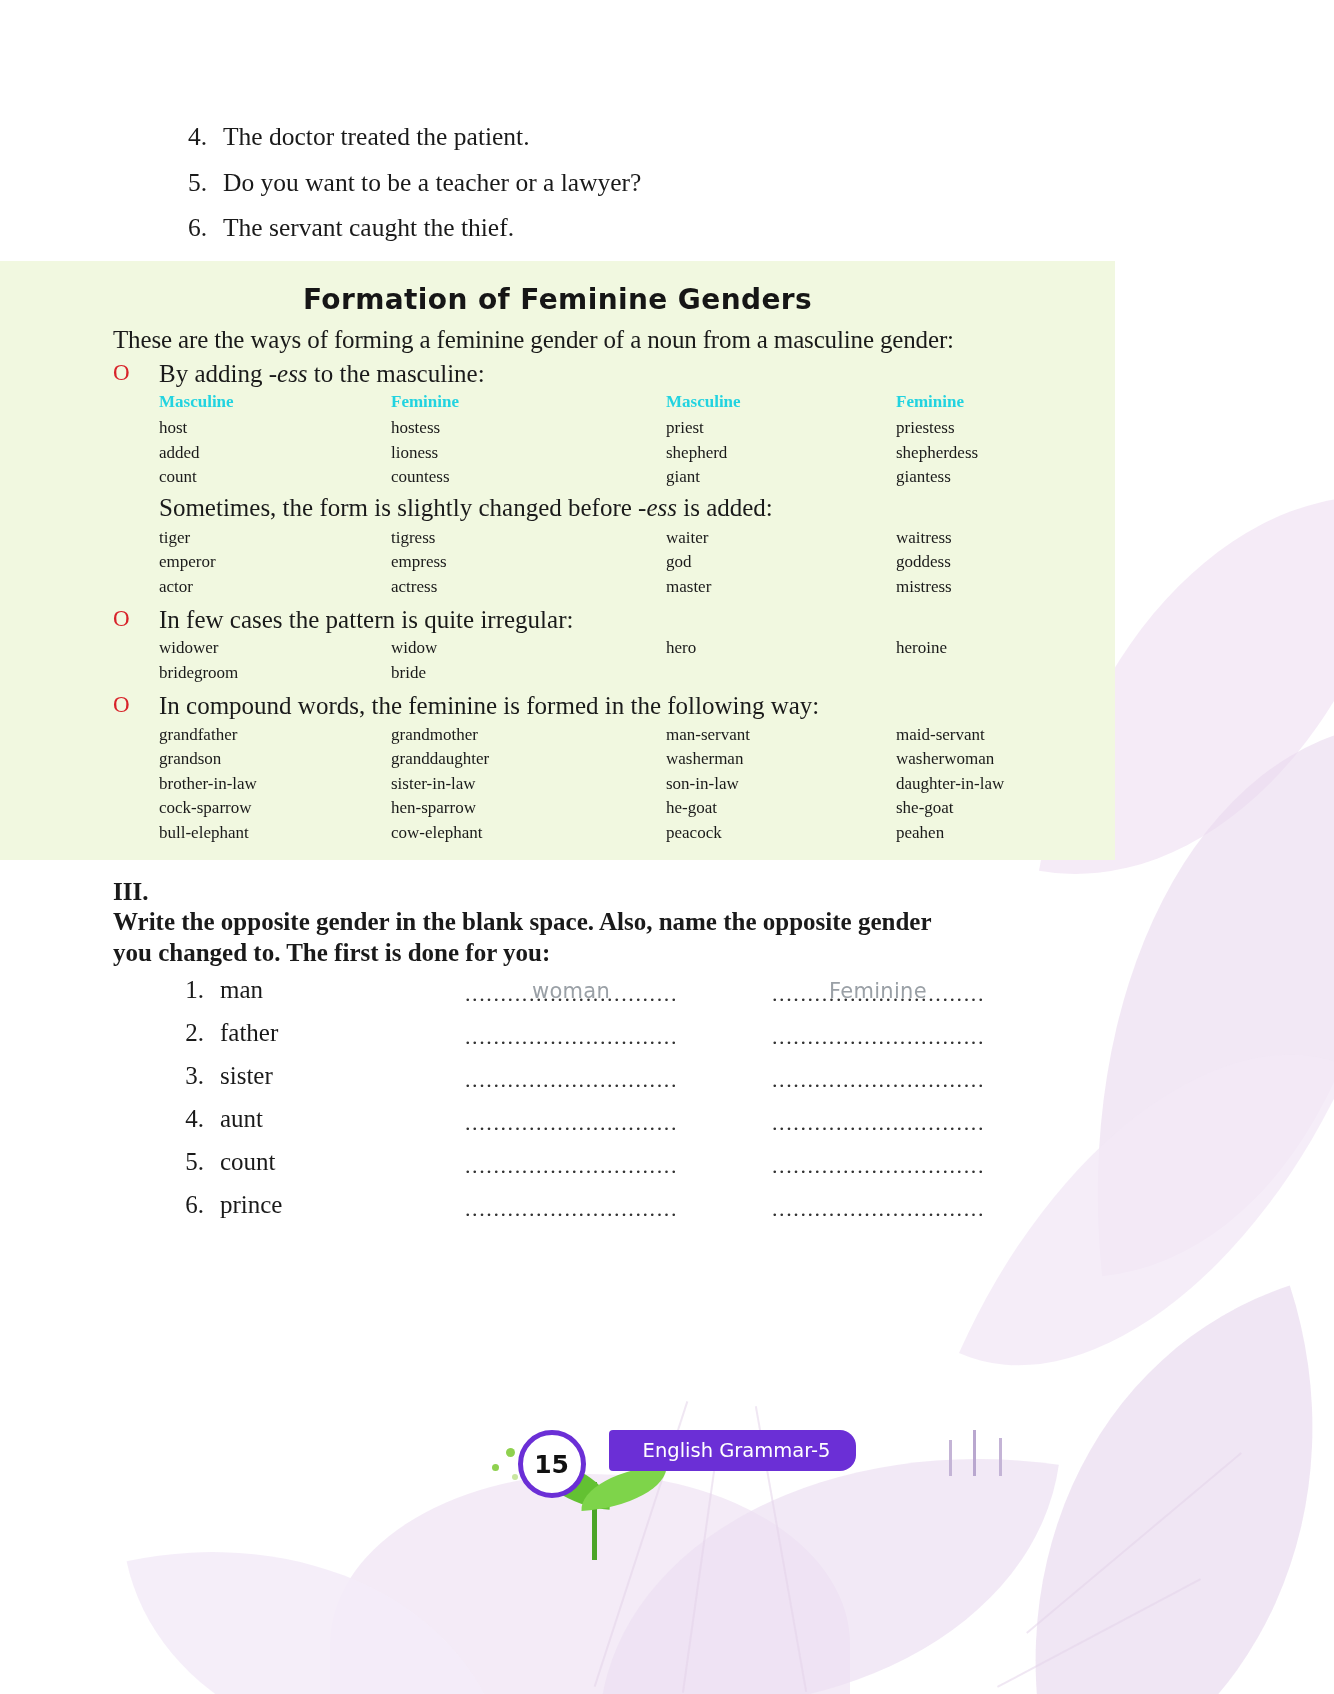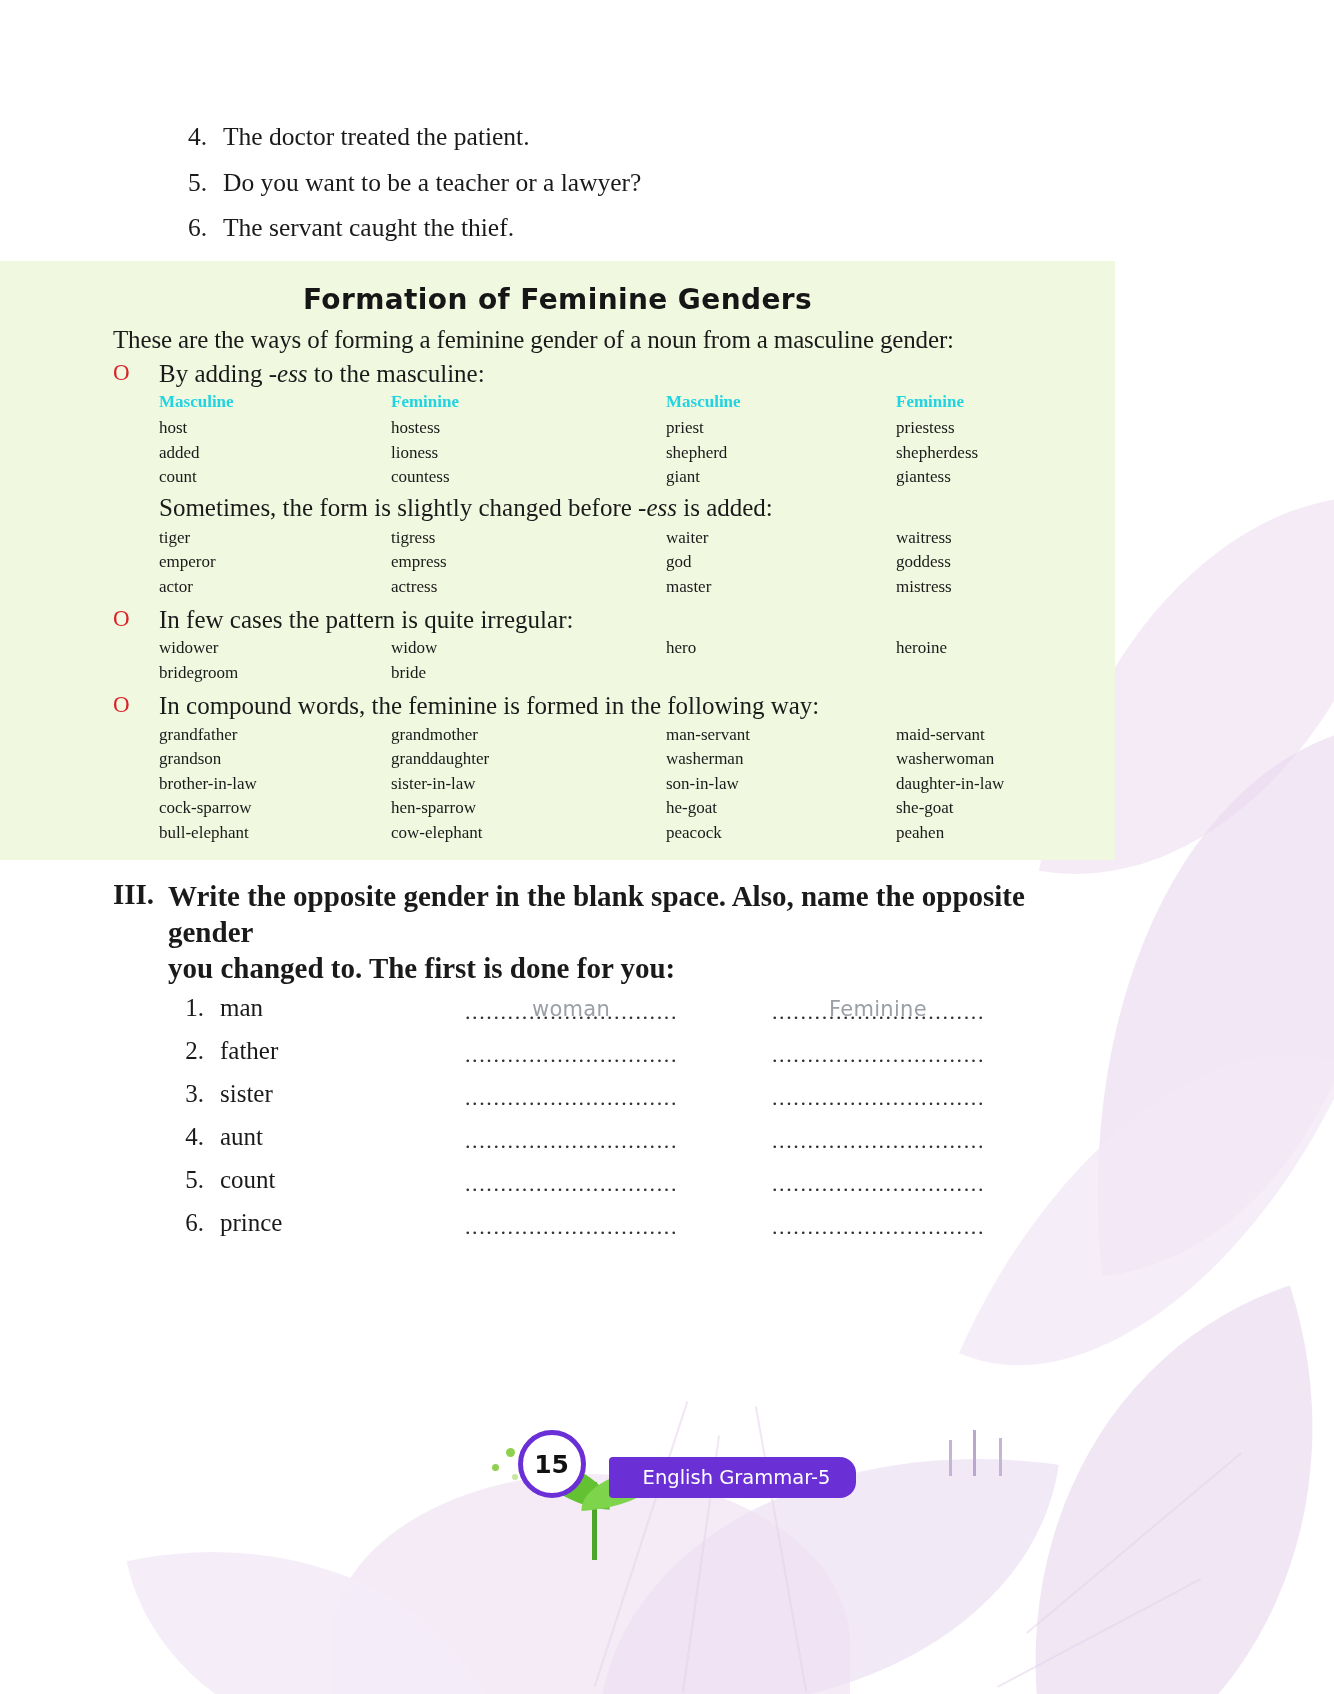--- a/index.html
+++ b/index.html
@@ -193,25 +193,26 @@
   .c4 { width: 230px; }
   .hdr .c1, .hdr .c2, .hdr .c3, .hdr .c4 {
     color: #22d3e0;
     font-weight: bold;
     padding-bottom: 1px;
   }
 
   
   .sec3 {
     display: flex;
-    font-size: 29px;
+    font-size: 25px;
     font-weight: bold;
     padding: 18px 0 0 113px;
     width: 1040px;
     box-sizing: border-box;
+    flex-direction: column;
   }
   .sec3 .rn {
     width: 55px;
     flex: 0 0 auto;
   }
   .sec3 .body {
     line-height: 1.25;
   }
 
   .ex-list {
@@ -276,21 +277,21 @@
     bottom: 190px;
     height: 80px;
     z-index: 5;
     display: flex;
     align-items: center;
     justify-content: center;
   }
   .foot-inner {
     position: relative;
     display: flex;
-    align-items: flex-end;
+    align-items: flex-start;
     margin-left: 40px;
     gap: 37px;
   }
   .page-badge {
     position: relative;
     z-index: 4;
     width: 58px; height: 58px;
     border-radius: 50%;
     border: 5px solid #6b2fd6;
     background: #ffffff;

